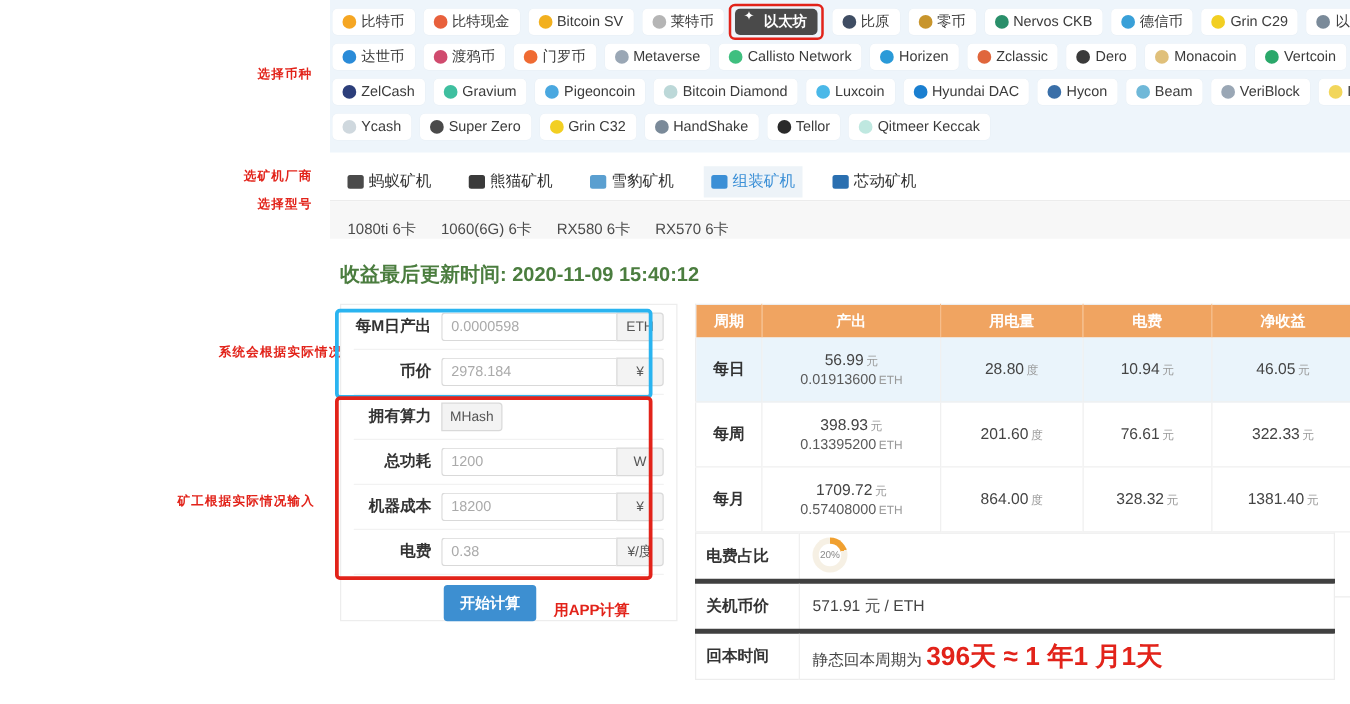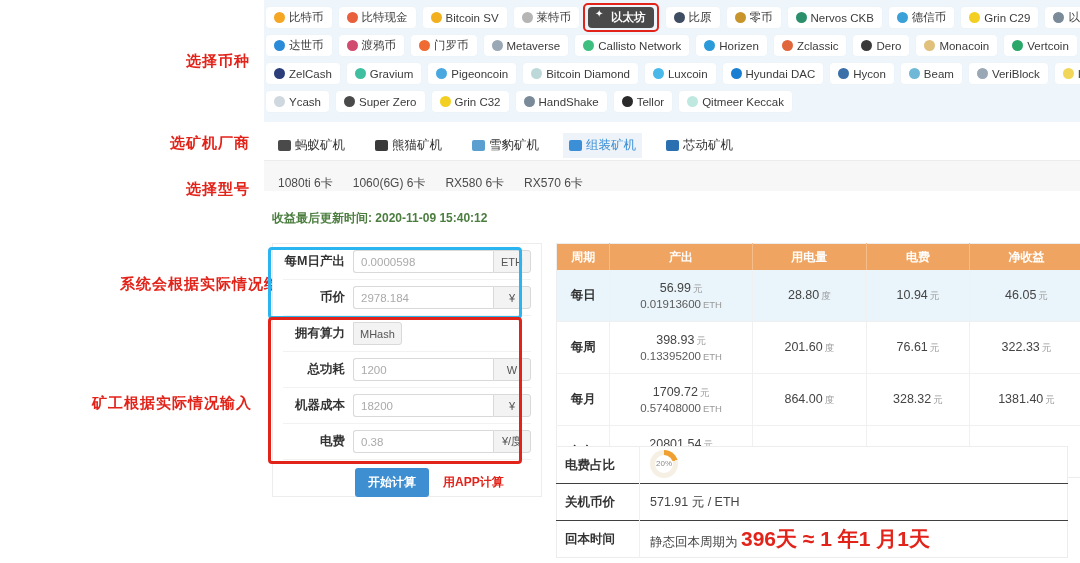--- a/index.html
+++ b/index.html
@@ -10,29 +10,29 @@
     font-family:"Liberation Sans","DejaVu Sans",sans-serif;
     font-size:12px;color:#333;
     overflow:hidden;position:relative;
   }
   #root{position:relative;width:1080px;height:563px;}
 
   
   .annot{
     position:absolute;
     color:#e2231a;
-    font-size:15px;
+    font-size:10px;
     font-weight:700;
     letter-spacing:1px;
     white-space:nowrap;
     text-align:right;
   }
   .annot.a1{left:0;top:52px;width:250px;}
   .annot.a2{left:0;top:134px;width:250px;}
-  .annot.a3{left:0;top:180px;width:250px;font-family:Liberation Serif, serif;}
+  .annot.a3{left:0;top:156px;width:250px;font-family:Liberation Serif, serif;}
   .annot.a4{left:0;top:275px;width:252px;margin-left:44px;}
   .annot.a5{left:0;top:394px;width:252px;}
 
   
   .coin-panel{
     position:absolute;left:264px;top:0;width:816px;height:122px;
     background:#eef5fb;
     padding-top:4px;box-sizing:border-box;
   }
   .coin-row{
@@ -90,21 +90,21 @@
     display:flex;align-items:center;background:#f7f7f7;
   }
   .model{
     font-size:12px;color:#4b4b4b;margin-right:20px;white-space:nowrap;margin-top:14px;
   }
   .model:first-child{margin-left:14px;}
 
   
   .update-time{
     position:absolute;left:272px;top:210px;
-    font-size:12px;color:#4b7d3f;font-weight:700;
+    font-size:16px;color:#4b7d3f;font-weight:700;
   }
 
   
   .form-card{
     position:absolute;left:272px;top:243px;width:268px;height:252px;
     background:#fff;border:1px solid #ededed;
   }
   .frow{
     display:flex;align-items:center;height:35px;margin:0 10px;
     border-bottom:1px solid #f2f2f2;
@@ -121,21 +121,21 @@
     font-size:11.5px;color:#aaa;box-sizing:border-box;
   }
   .funit{
     flex:0 0 auto;min-width:38px;height:23px;
     border:1px solid #d9d9d9;border-radius:0 3px 3px 0;
     background:#f3f3f3;color:#555;font-size:11px;
     display:flex;align-items:center;justify-content:center;
     padding:0 6px;box-sizing:border-box;
   }
   .btnrow{
-    display:flex;align-items:center;margin-left:82px;margin-top:8px;
+    display:flex;align-items:flex-end;margin-left:82px;margin-top:8px;
   }
   .btn-calc{
     background:#3d8fd1;color:#fff;font-size:12px;font-weight:700;
     border:none;border-radius:3px;padding:6px 13px;cursor:pointer;
     font-family:inherit;
   }
   .btn-app{
     color:#e2231a;font-size:12px;font-weight:700;margin-left:14px;cursor:pointer;
   }
 
@@ -161,25 +161,25 @@
     height:47px;padding:2px 4px;
   }
   .res-table td:last-child{border-right:none;}
   .res-table tr.first td{background:#eaf4fb;border-top:none;}
   .res-table td.per{font-weight:700;color:#333;font-size:12.5px;}
   .unit{font-size:9.5px;color:#999;margin-left:2px;}
   .sub{display:block;font-size:11.5px;color:#5a5a5a;margin-top:2px;}
 
   
   .sum-table{
-    position:absolute;left:556px;top:446px;width:512px;
+    position:absolute;left:556px;top:426px;width:512px;
     border-collapse:collapse;background:#fff;border:1px solid #ededed;
   }
   .sum-table td{
-    border-top:1px solid #404040;font-size:12.5px;color:#444;
+    border-top:4px solid #404040;font-size:12.5px;color:#444;
     height:32px;padding:2px 10px;
   }
   .sum-table tr:first-child td{border-top:none;}
   .sum-table td.lab{
     width:64px;font-weight:700;color:#333;text-align:left;
     border-right:1px solid #f0f0f0;padding-left:8px;
   }
   .donut{
     width:28px;height:28px;border-radius:50%;
     background:conic-gradient(#f0a030 0 20%, #f6f0e4 20% 100%);

